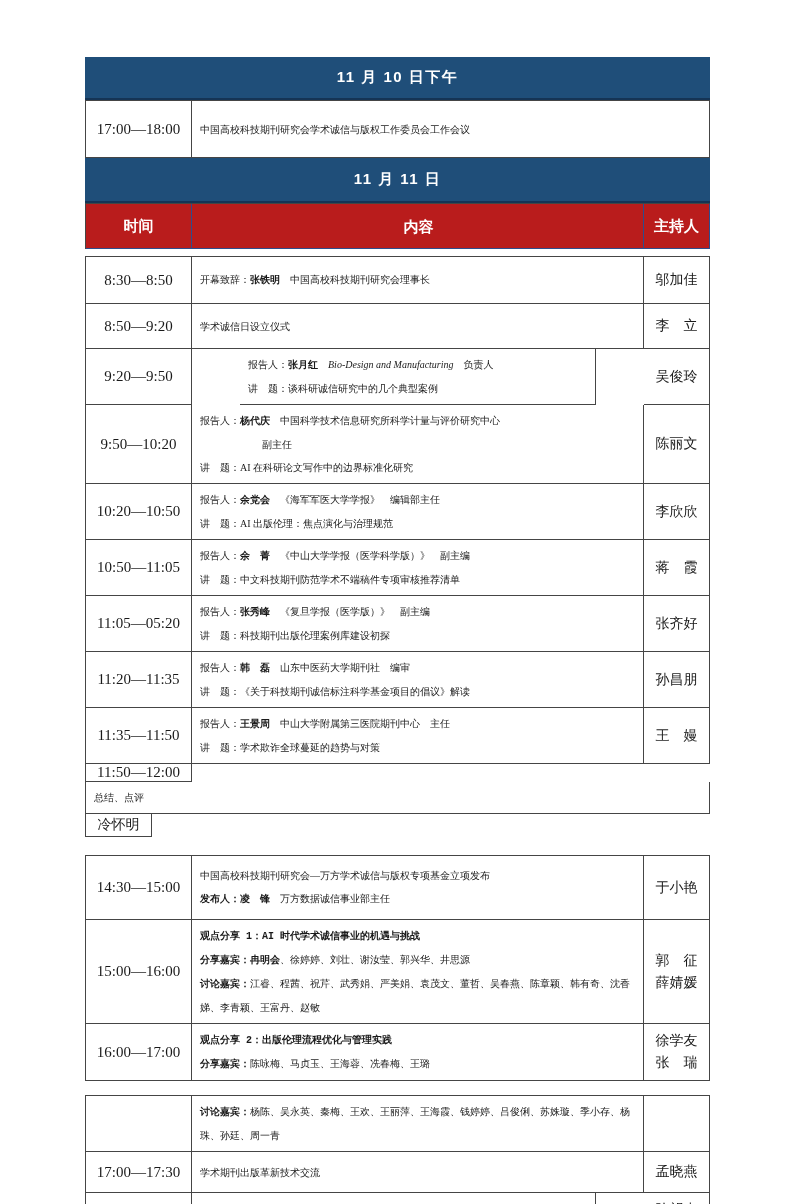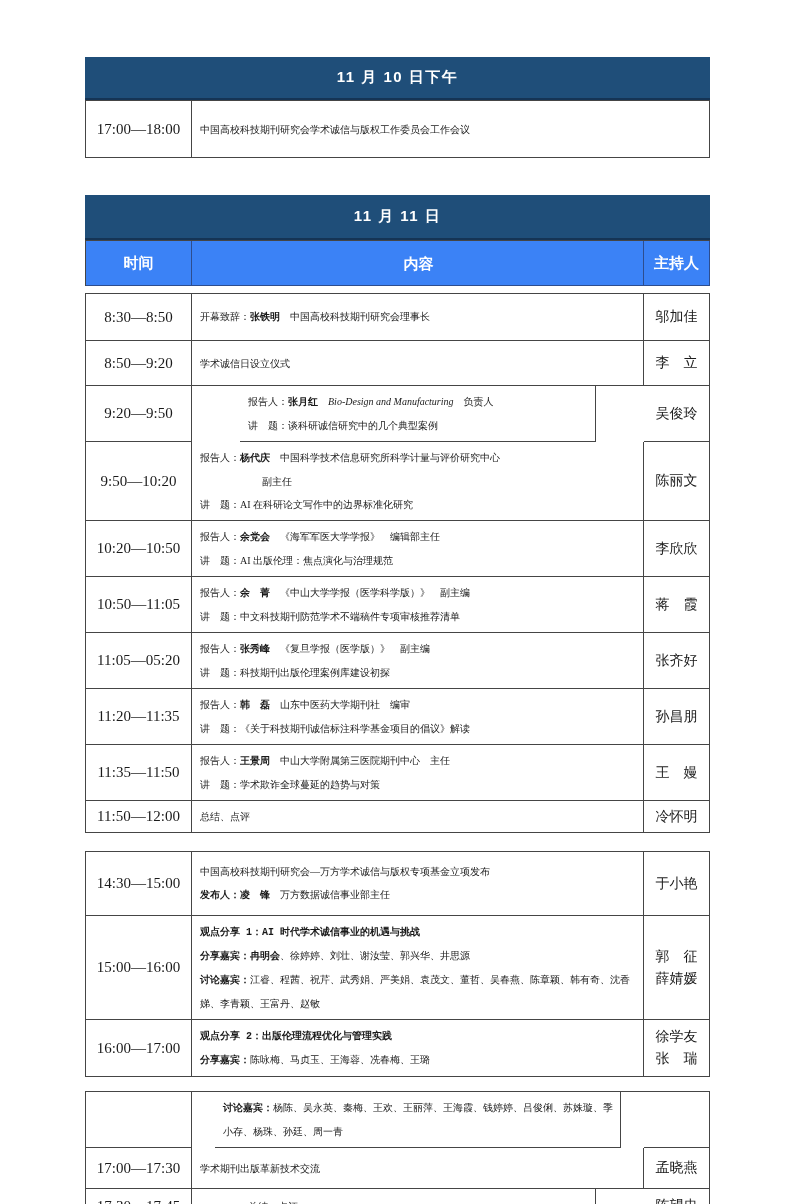--- a/index.html
+++ b/index.html
@@ -41,21 +41,21 @@
     font-size: 10px; line-height: 23px;
   }
   .cell.host {
     width: 66px; flex: none;
     display: flex; flex-direction: column; align-items: center; justify-content: center;
     font-size: 14px; line-height: 22px; text-align: right;
   }
   .line.ind { padding-left: 62px; }
 
   .chunk.head .cell {
-    background: #3b82f6; color: #ffffff;
+    background: #b91c1c; color: #ffffff;
     border-color: #2d4d8e;
     font-family: "Liberation Sans", "DejaVu Sans", sans-serif;
     font-weight: bold; font-size: 15px;
   }
   .chunk.head .cell.content { align-items: center; }
 
   .b { font-weight: bold; font-family: Liberation Mono, monospace; }
   .i { font-style: italic; font-family: "Liberation Serif", "DejaVu Serif", serif; text-align: center; }
 </style>
 </head>
@@ -66,21 +66,21 @@
       <span>11 月 10 日下午</span>
     </div>
     <div class="chunk">
       <div class="row" style="min-height: 57px;">
         <div class="cell time">17:00—18:00</div>
         <div class="cell content">
           <div class="line"><span>中国高校科技期刊研究会学术诚信与版权工作委员会工作会议</span></div>
         </div>
       </div>
     </div>
-    <div class="bar section" style="height: 45px; margin-top: 37px;">
+    <div class="bar section" style="height: 45px;">
       <span>11 月 11 日</span>
     </div>
     <div class="chunk head">
       <div class="row" style="min-height: 45px;">
         <div class="cell time">时间</div>
         <div class="cell content">内容</div>
         <div class="cell host">主持人</div>
       </div>
     </div>
     <div class="gap" style="height: 7px;"></div>
@@ -167,21 +167,21 @@
       <div class="row" style="min-height: 48px;">
         <div class="cell time">11:35—11:50</div>
         <div class="cell content">
           <div class="line"><span>报告人：</span><span class="b ">王景周</span><span>　中山大学附属第三医院期刊中心　主任</span></div>
           <div class="line"><span>讲　题：学术欺诈全球蔓延的趋势与对策</span></div>
         </div>
         <div class="cell host">
           <div>王　嫚</div>
         </div>
       </div>
-      <div class="row" style="min-height: 28px;">
+      <div class="row" style="min-height: 28px; flex-direction: column;">
         <div class="cell time">11:50—12:00</div>
         <div class="cell content">
           <div class="line"><span>总结、点评</span></div>
         </div>
         <div class="cell host">
           <div>冷怀明</div>
         </div>
       </div>
     </div>
     <div class="gap" style="height: 18px;"></div>
@@ -215,21 +215,21 @@
           <div class="line"><span class="b ">分享嘉宾：</span><span>陈咏梅、马贞玉、王海蓉、冼春梅、王璐</span></div>
         </div>
         <div class="cell host">
           <div>徐学友</div>
           <div>张　瑞</div>
         </div>
       </div>
     </div>
     <div class="gap" style="height: 14px;"></div>
     <div class="chunk">
-      <div class="row" style="min-height: 51px; gap: 23px;">
+      <div class="row" style="min-height: 51px;">
         <div class="cell time"></div>
         <div class="cell content">
           <div class="line"><span class="b ">讨论嘉宾：</span><span>杨陈、吴永英、秦梅、王欢、王丽萍、王海霞、钱婷婷、吕俊俐、苏姝璇、季小存、杨珠、孙廷、周一青</span></div>
         </div>
         <div class="cell host"></div>
       </div>
       <div class="row" style="min-height: 41px;">
         <div class="cell time">17:00—17:30</div>
         <div class="cell content">
           <div class="line"><span>学术期刊出版革新技术交流</span></div>

